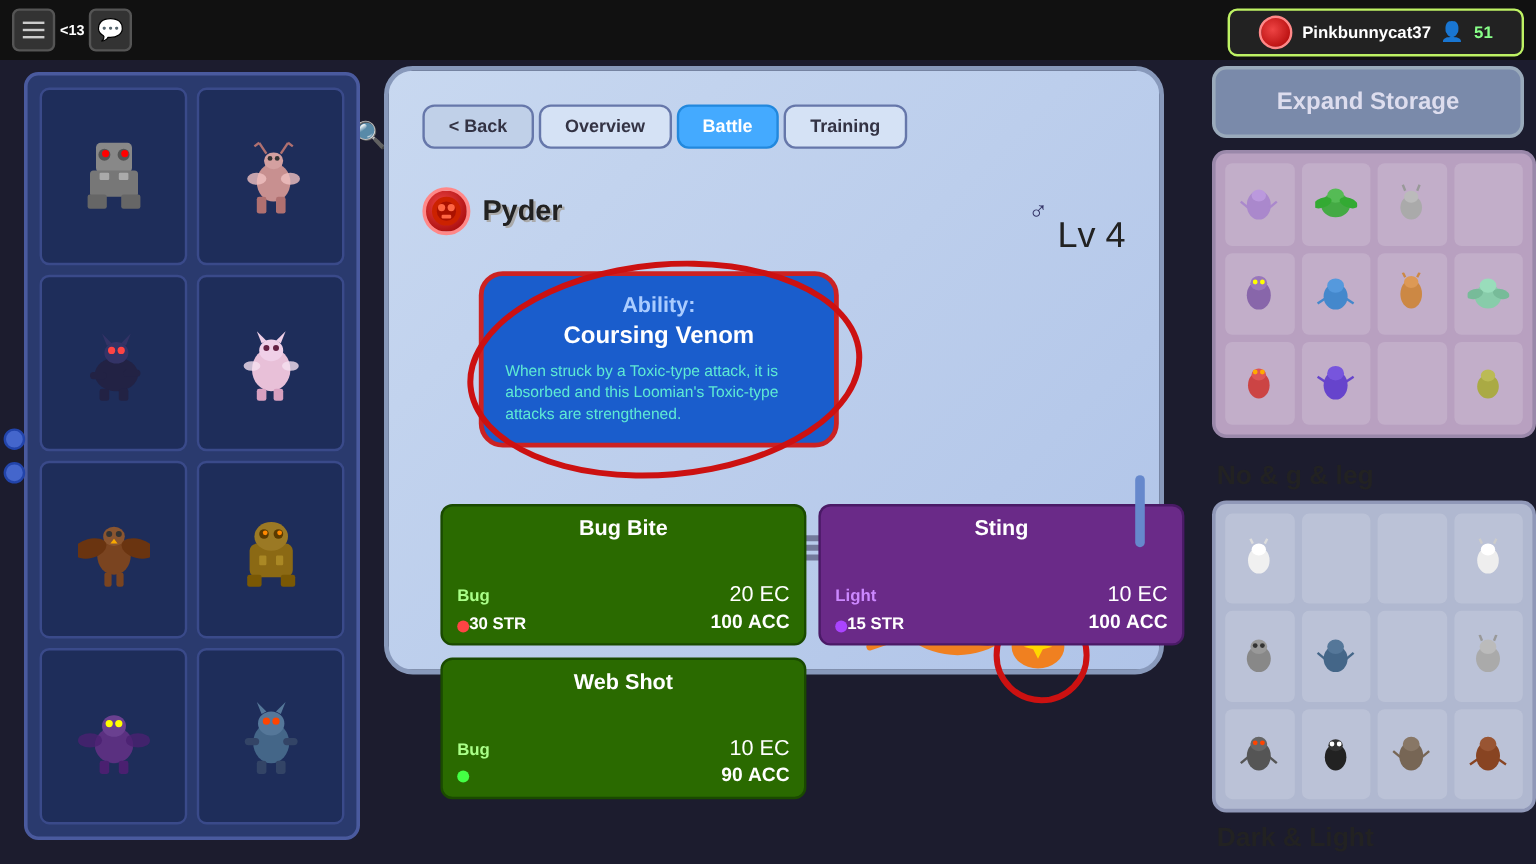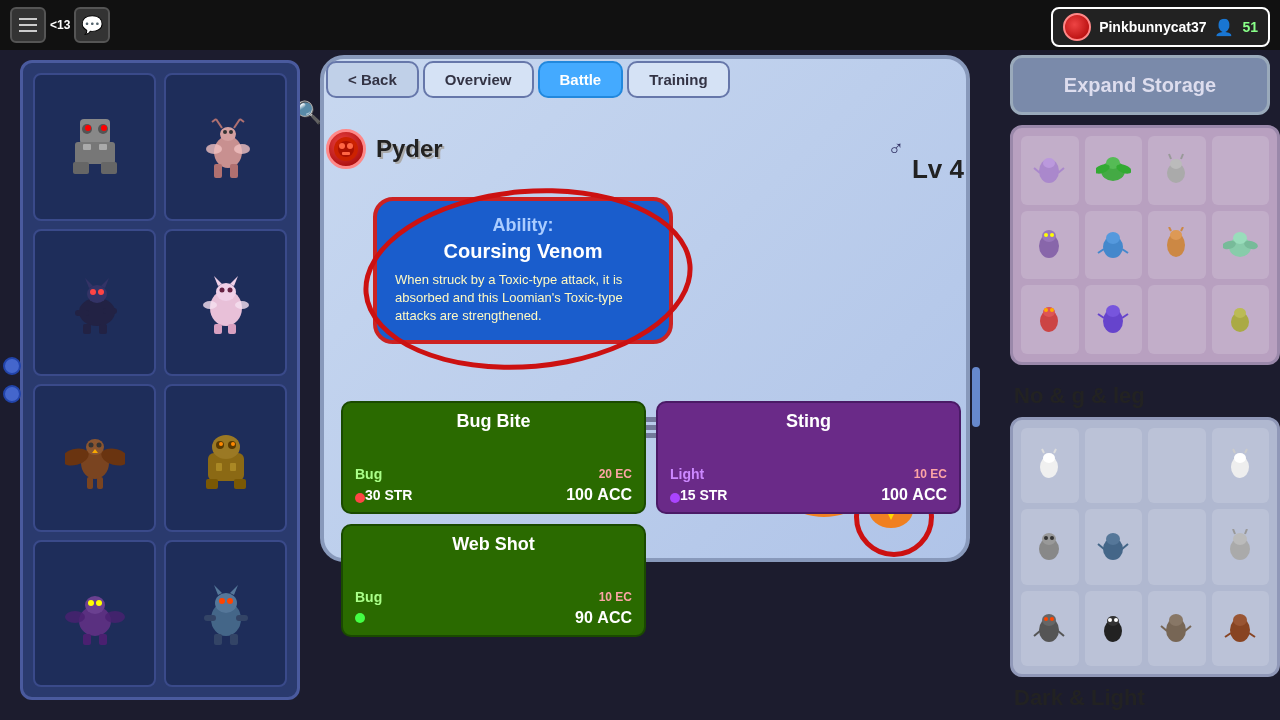--- a/index.html
+++ b/index.html
@@ -74,23 +74,23 @@
     }
 
     .user-info {
       position: absolute;
       right: 10px;
       top: 7px;
       display: flex;
       align-items: center;
       gap: 8px;
       background: #222;
-      border: 2px solid #ffffff;
+      border: 2px solid #bef264;
       border-radius: 8px;
-      padding: 4px 10px;
+      padding: 4px 24px;
     }
     .user-avatar {
       width: 28px;
       height: 28px;
       border-radius: 50%;
       background: radial-gradient(circle at 40% 40%, #e44, #a00);
       border: 2px solid #f88;
     }
     .username {
       color: #fff;
@@ -146,21 +146,21 @@
     
     .main-modal {
       position: absolute;
       left: 320px;
       top: 55px;
       width: 650px;
       height: 507px;
       background: linear-gradient(135deg, #c8d8f0, #b0c4e8);
       border: 4px solid #8899bb;
       border-radius: 24px;
-      padding: 2px;
+      padding: 28px;
     }
 
     
     .tab-bar {
       display: flex;
       gap: 4px;
       margin-bottom: 14px;
     }
 
     .tab-btn {
@@ -218,22 +218,22 @@
       align-items: center;
       gap: 8px;
     }
 
     .gender-icon {
       font-size: 22px;
       color: #336;
     }
 
     .level-text {
-      font-size: 26px;
-      font-weight: bold;
+      font-size: 30px;
+      font-weight: normal;
       color: #222;
       margin-top: 42px;
     }
 
     
     .ability-section {
       position: relative;
       margin-bottom: 14px;
       margin-left: 47px;
     }
@@ -258,21 +258,21 @@
     .ability-name {
       font-size: 20px;
       font-weight: 900;
       color: #fff;
       text-align: center;
       margin-bottom: 8px;
     }
 
     .ability-desc {
       font-size: 13px;
-      color: #fef9c3;
+      color: #5eead4;
       line-height: 1.4;
     }
 
     
     .red-circle {
       position: absolute;
       top: -8px;
       left: -10px;
       width: 330px;
       height: 180px;
@@ -349,23 +349,23 @@
       font-size: 14px;
       font-weight: bold;
       color: #aaff88;
     }
 
     .move-type.toxic-type {
       color: #cc88ff;
     }
 
     .move-ec {
-      font-size: 12px;
-      color: #fca5a5;
-      font-weight: bold;
+      font-size: 18px;
+      color: #ffffff;
+      font-weight: normal;
     }
 
     .move-stats-row {
       display: flex;
       justify-content: space-between;
       align-items: center;
     }
 
     .move-str {
       display: flex;

